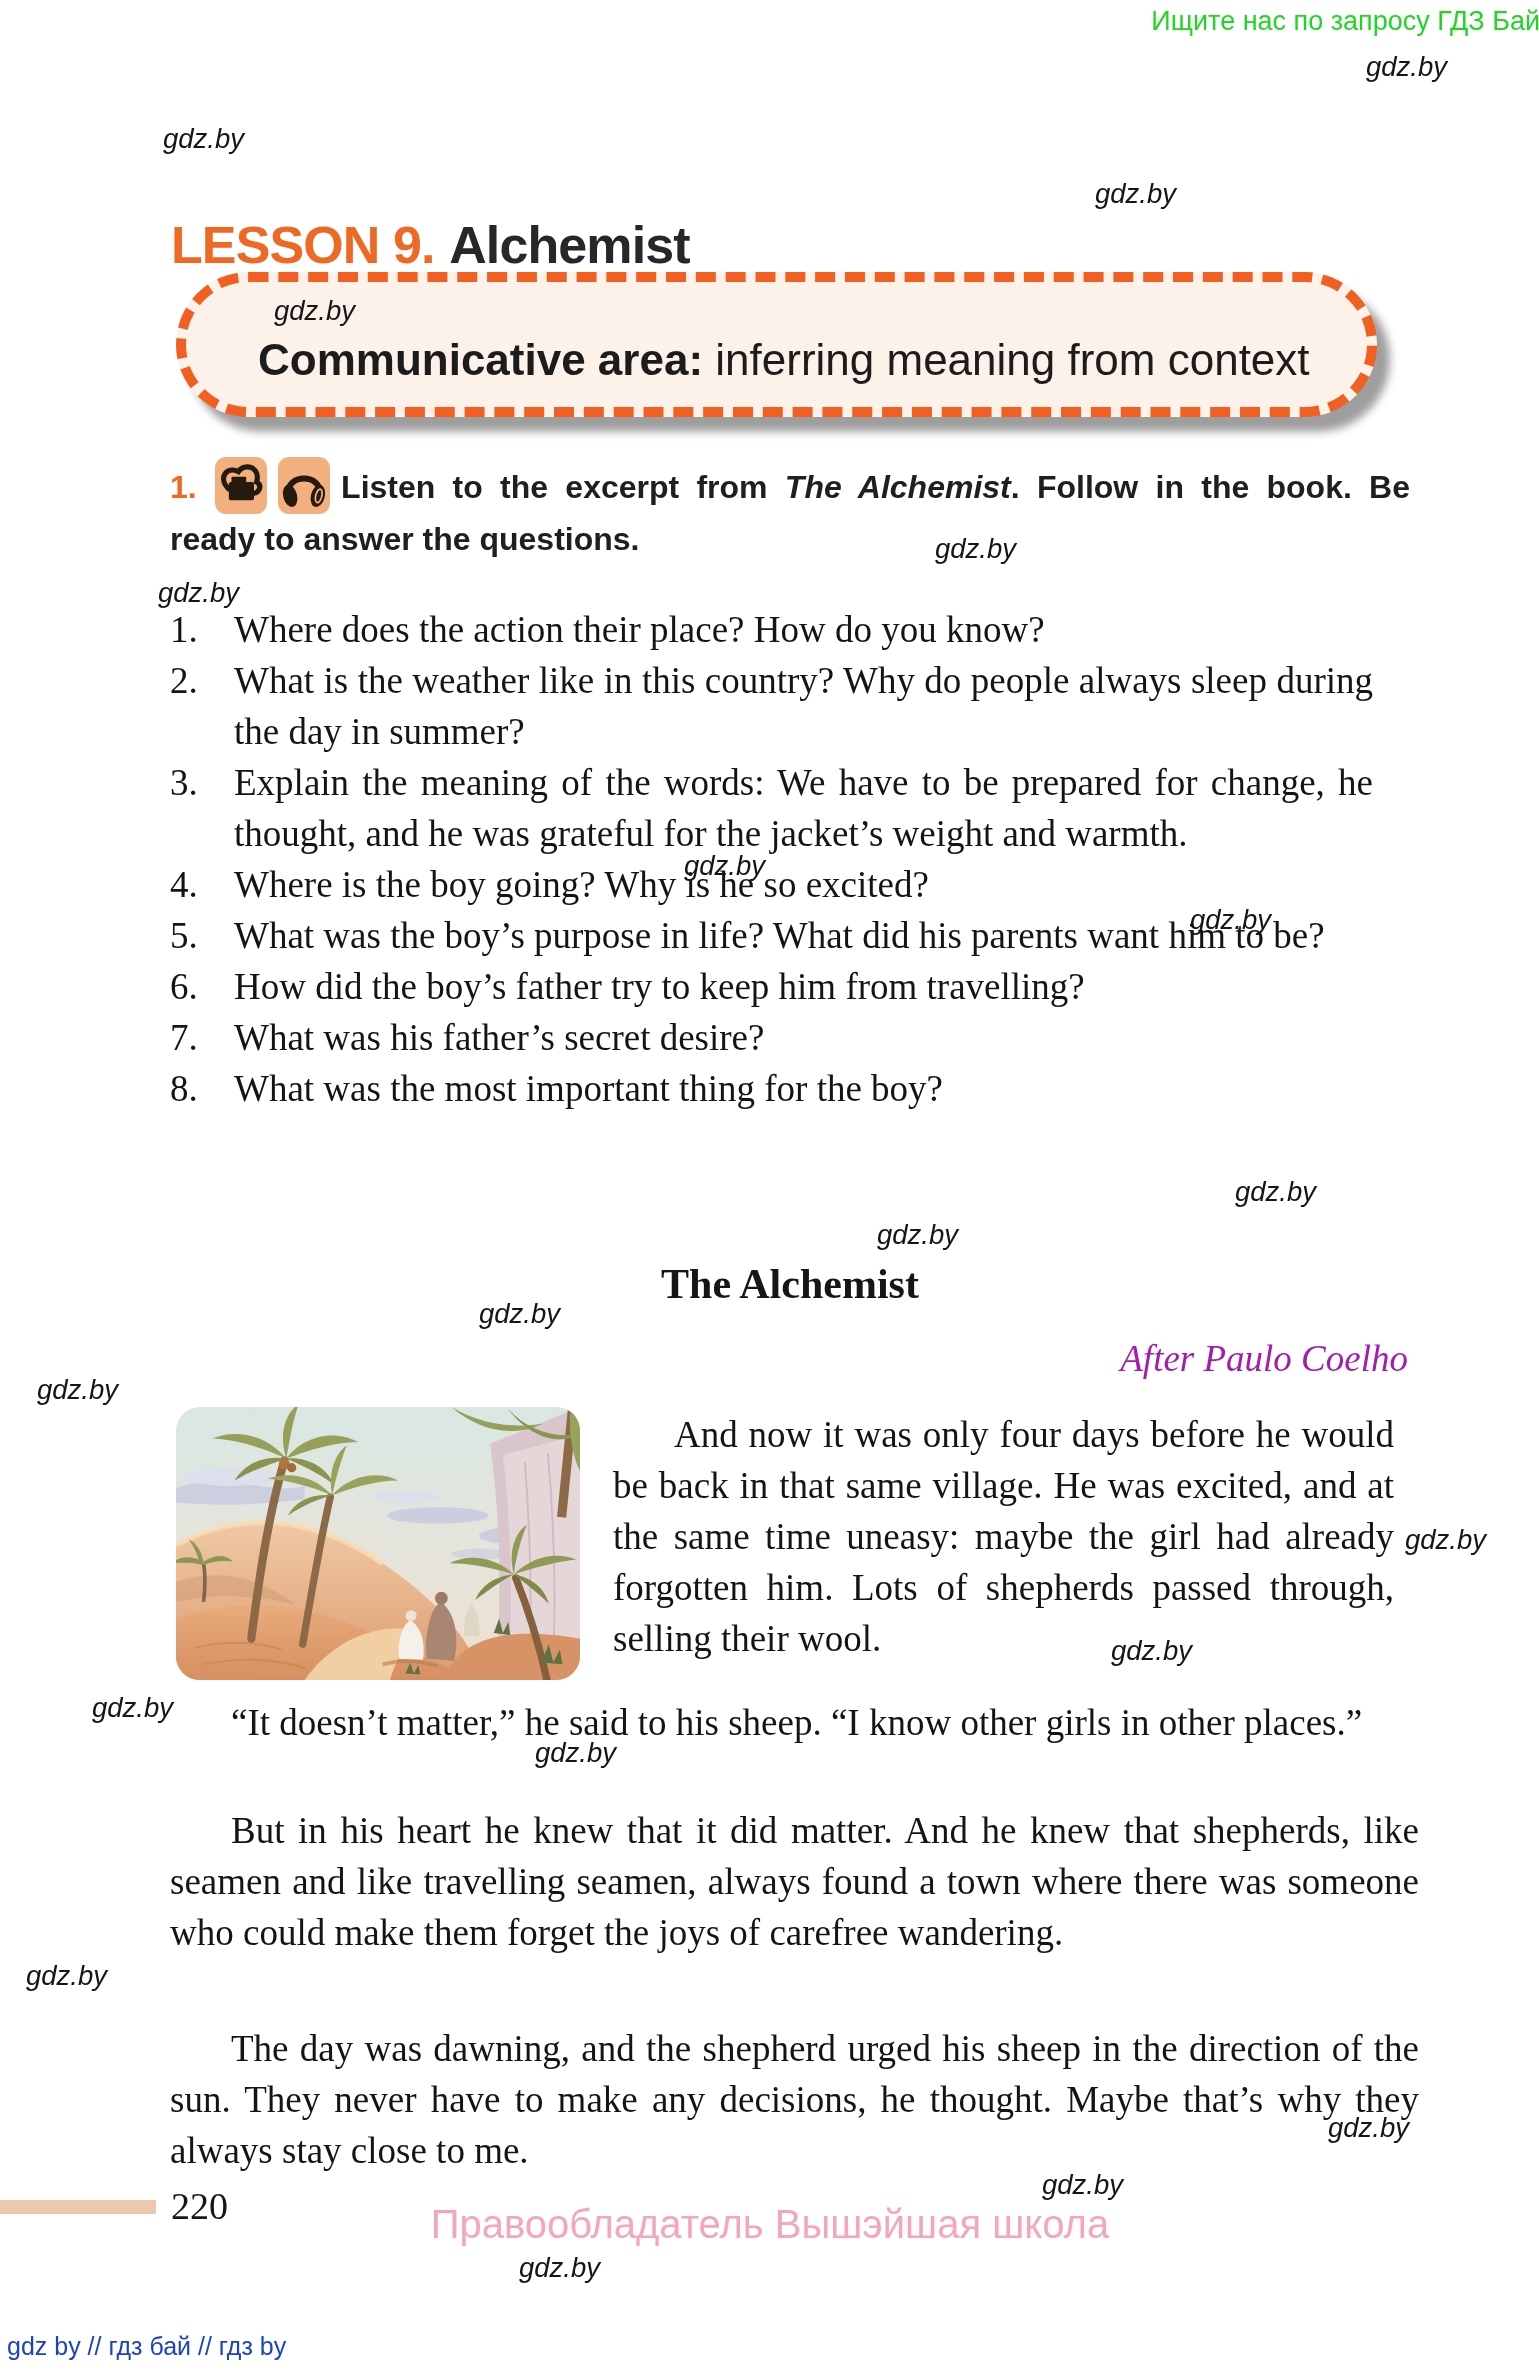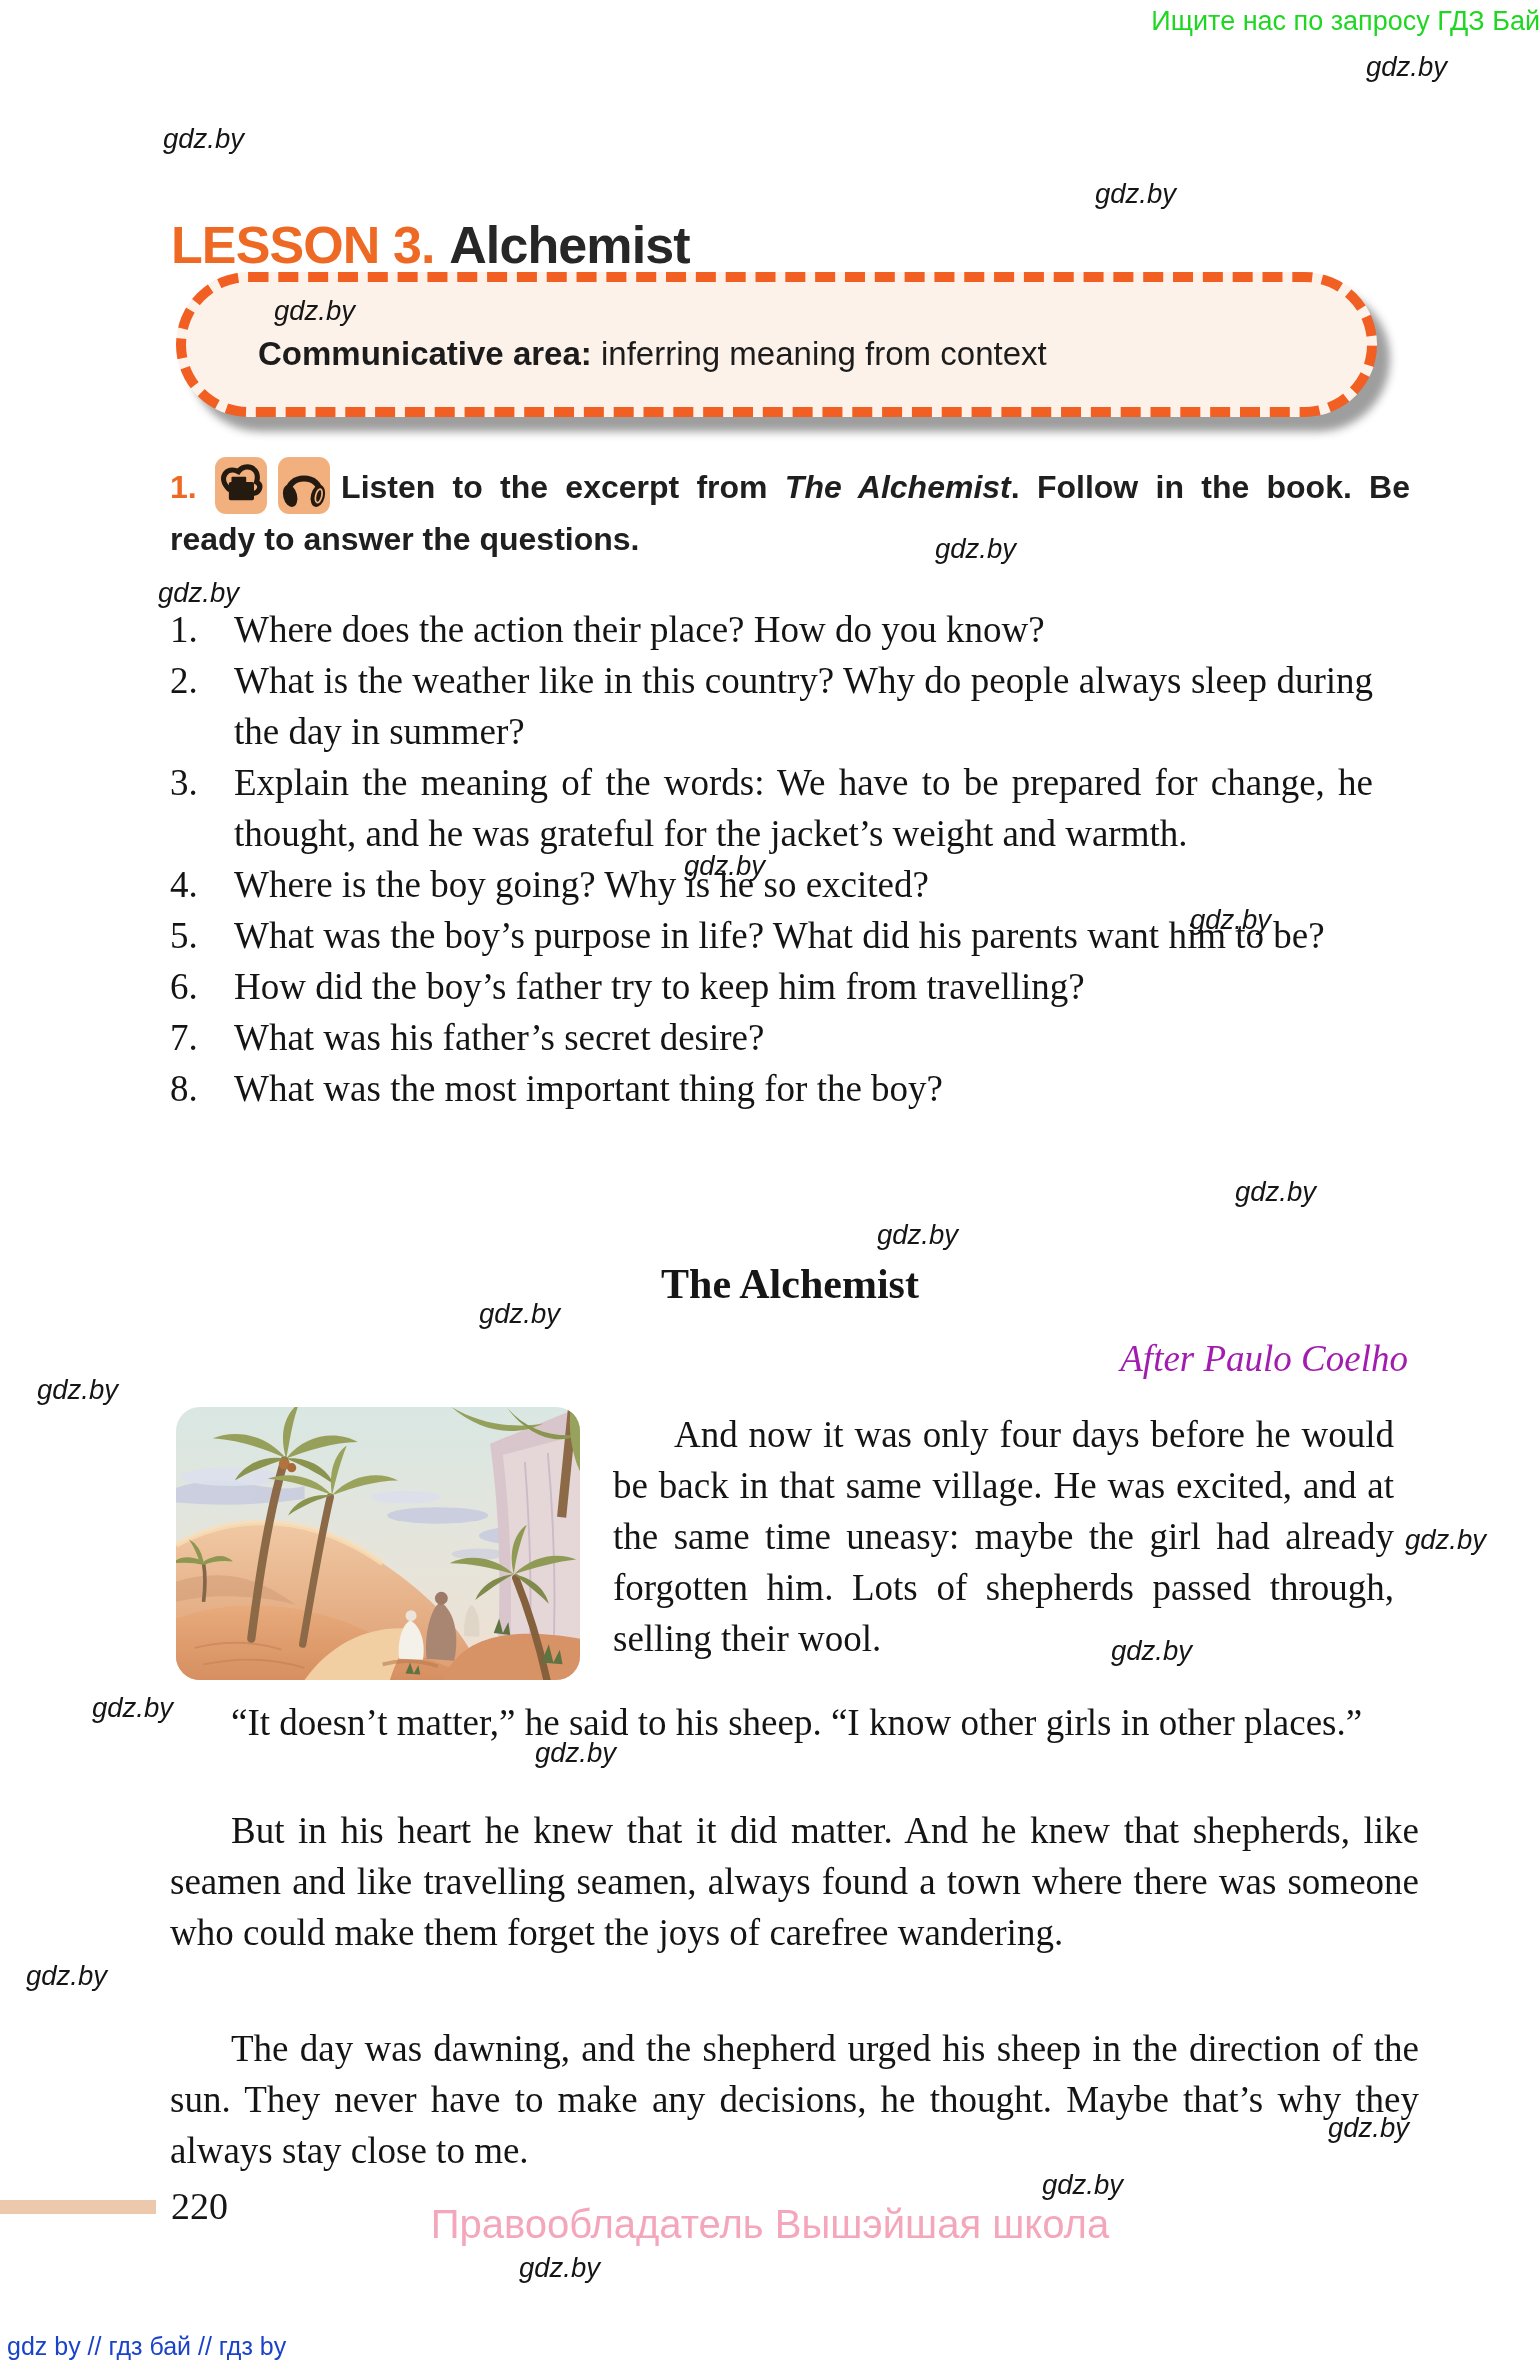--- a/index.html
+++ b/index.html
@@ -14,21 +14,21 @@
 
   .title{position:absolute;left:171px;top:180px;font-size:52px;font-weight:bold;
          letter-spacing:-0.9px;white-space:nowrap;}
   .title .lesson{color:#ee6a24;}
   .title .name{color:#272727;margin-left:14.7px;}
 
   .commbox{position:absolute;left:176px;top:272px;width:1181px;height:125px;
            background:#fdf2e9;border:10px dashed #f15f22;border-radius:73px;
            box-shadow:13px 14.7px 8.3px rgba(40,40,40,0.45);}
   .commbox .inner-wm{position:absolute;left:88px;top:13px;}
-  .commbox .ctext{position:absolute;left:72px;top:53px;font-size:33px;color:#1c1c1c;}
+  .commbox .ctext{position:absolute;left:72px;top:53px;font-size:44px;color:#1c1c1c;}
   .commbox .ctext b{font-weight:bold;}
 
   .ex1{position:absolute;left:170px;top:457px;width:1240px;margin:0;
        font-weight:bold;font-size:32px;line-height:51px;text-align:justify;color:#1f1f1f;}
   .ex1 .num{color:#ee6a24;margin-right:18.4px;}
   .tile{display:inline-block;width:52px;height:57px;background:#f1b07d;border-radius:11px;
         vertical-align:-16.5px;margin-right:11px;overflow:hidden;}
 
   .qlist{position:absolute;left:170px;top:604px;width:1203px;
          font-family:"Liberation Serif","DejaVu Serif",serif;font-size:37px;line-height:51px;color:#141414;}
@@ -80,21 +80,21 @@
   <span class="wm" style="left:37px;top:1374px;">gdz.by</span>
   <span class="wm" style="left:1405px;top:1524px;">gdz.by</span>
   <span class="wm" style="left:1111px;top:1635px;">gdz.by</span>
   <span class="wm" style="left:92px;top:1692px;">gdz.by</span>
   <span class="wm" style="left:535px;top:1737px;">gdz.by</span>
   <span class="wm" style="left:26px;top:1960px;">gdz.by</span>
   <span class="wm" style="left:1328px;top:2112px;">gdz.by</span>
   <span class="wm" style="left:1042px;top:2169px;">gdz.by</span>
   <span class="wm" style="left:519px;top:2252px;">gdz.by</span>
 
-  <h1 class="title"><span class="lesson">LESSON 3.</span><span class="name">Alchemist</span></h1>
+  <h1 class="title"><span class="lesson">LESSON 9.</span><span class="name">Alchemist</span></h1>
 
   <div class="commbox">
     <span class="wm inner-wm">gdz.by</span>
     <div class="ctext"><b>Communicative area:</b><span> inferring meaning from context</span></div>
   </div>
 
   <p class="ex1">
     <span class="num">1.</span><span class="tile"><svg viewBox="0 0 60 60" width="52" height="57">
         <path d="M16 34 C3 22 13 7 27 14 C34 3 53 9 48 26 C55 30 51 39 44 39" fill="none" stroke="#241a10" stroke-width="6" stroke-linecap="round"></path>
         <rect x="19" y="20" width="17" height="9" rx="1" fill="#241a10"></rect>

